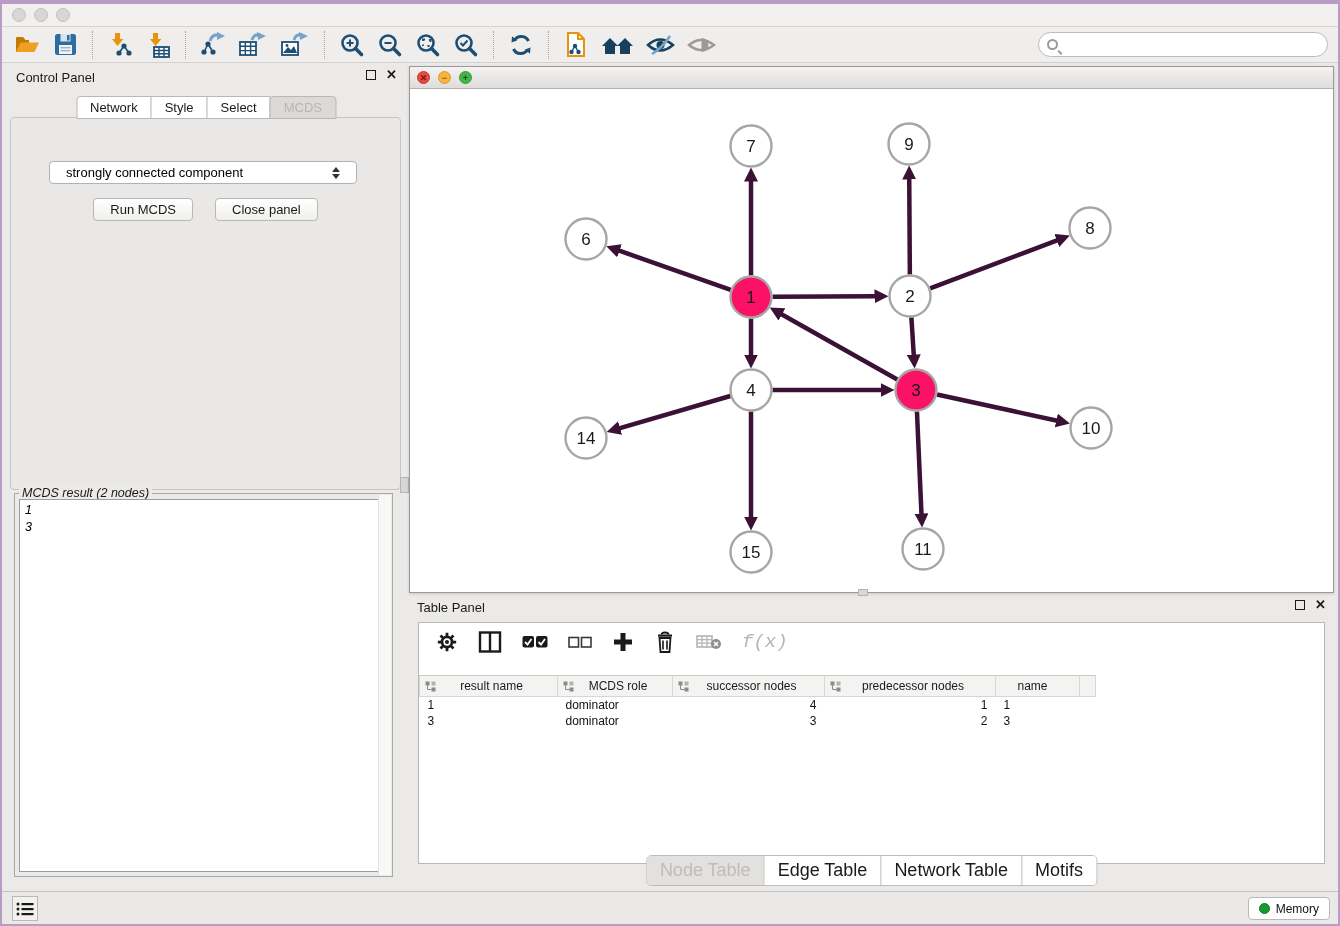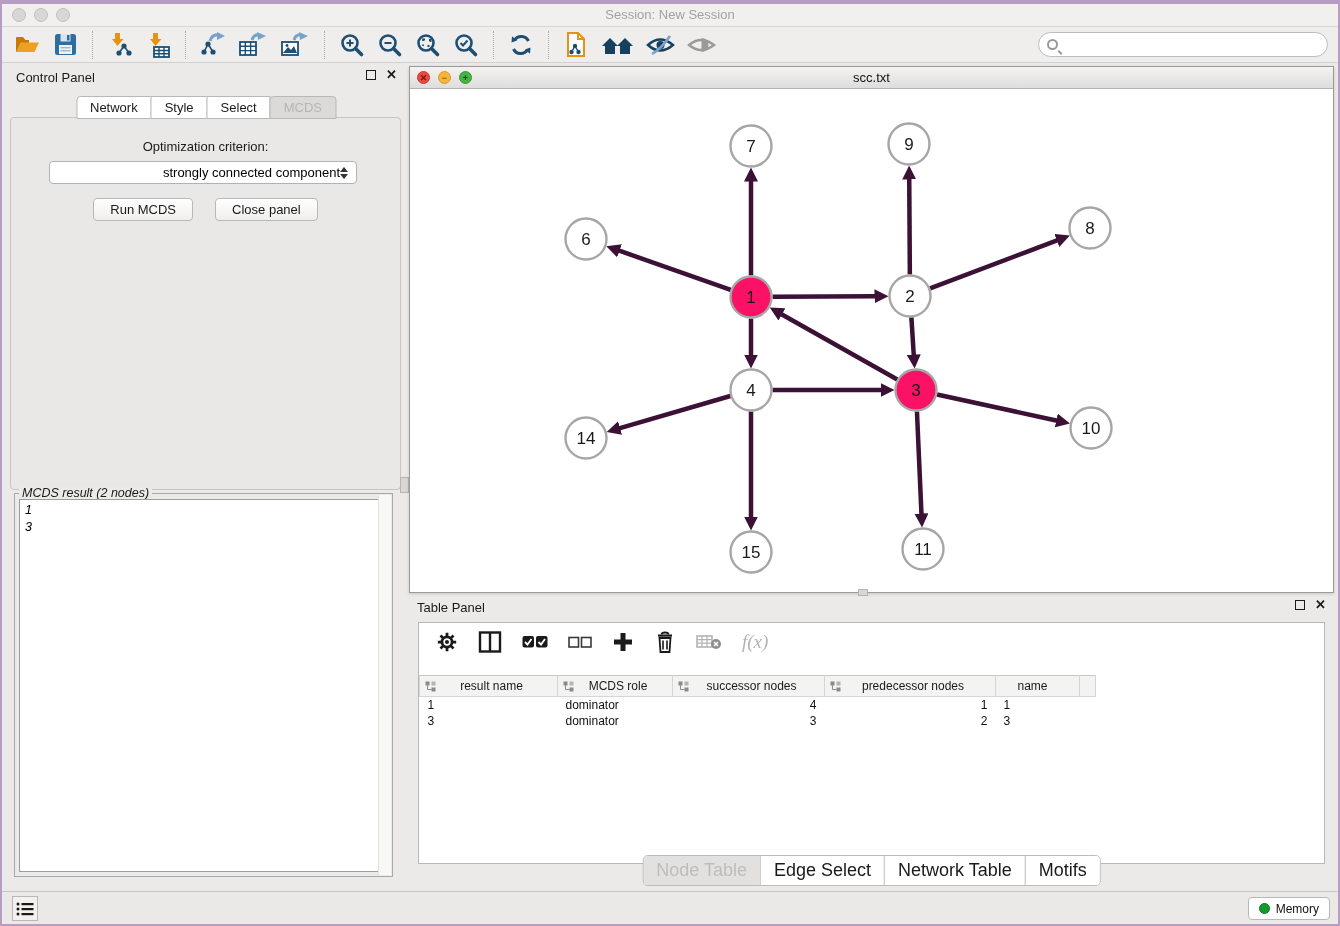--- a/index.html
+++ b/index.html
@@ -27,21 +27,21 @@
   .panel-head .ph-title { position:absolute; left:6px; top:5px; }
   .panel-btns { position:absolute; right:6px; top:5px; display:flex; gap:10px; align-items:center; }
   .float-box { width:10px; height:10px; border:1.5px solid #1a1a1a; background:transparent; }
   .close-x { font-size:13px; font-weight:bold; color:#1a1a1a; line-height:10px; }
   .cp-tabs { position:absolute; top:31px; left:50%; transform:translateX(-50%); display:flex; z-index:3; }
   .cp-tab { background:#fff; border:1px solid #b9b8b6; padding:3px 13px; font-size:13px; margin-left:-1px; color:#1a1a1a; white-space:nowrap; }
   .cp-tab:first-child { border-radius:4px 0 0 0; }
   .cp-tab.active { background:#dbdad8; color:#b7b6b4; border-radius:4px 4px 0 0; }
   .cp-box { position:absolute; left:2px; right:4px; top:52px; height:373px; background:#e9e8e6; border:1px solid #c6c5c3; border-radius:4px; }
   .opt-label { position:absolute; left:0; right:0; top:21px; text-align:center; font-size:13px; color:#1a1a1a; }
-  .dropdown { position:absolute; left:38px; right:43px; top:43px; height:23px; background:#fff; border:1px solid #b3b2b0; border-radius:4px; font-size:13px; display:flex; align-items:center; padding:0 8px;text-align:right; }
+  .dropdown { position:absolute; left:38px; right:43px; top:43px; height:23px; background:#fff; border:1px solid #b3b2b0; border-radius:4px; font-size:13px; display:flex; align-items:center; padding:0 16px; }
   .dropdown .dd-val { flex:1; }
   .dd-arrows { display:flex; flex-direction:column; gap:2px; align-items:center; }
   .dd-arrows i { display:block; width:0; height:0; border-left:4px solid transparent; border-right:4px solid transparent; }
   .dd-up { border-bottom:5px solid #333; }
   .dd-down { border-top:5px solid #333; }
   .cp-buttons { position:absolute; left:0; right:0; top:80px; display:flex; justify-content:center; gap:22px; }
   .btn { background:linear-gradient(#ffffff,#f0efed); border:1px solid #b9b8b6; border-radius:4px; font-size:13px; padding:3px 16px; color:#1a1a1a; cursor:pointer; }
   .result-group { position:absolute; left:6px; right:12px; top:428px; height:384px; border:1px solid #a9a8a6;font-style:italic; }
   .result-legend { position:absolute; top:-8px; left:4px; background:#ebeae8; padding:0 3px; font-size:12.5px; color:#1a1a1a; }
   .result-text { position:absolute; inset:5px 4px 4px 4px; background:#fff; border:1px solid #9e9d9b; font-size:12.5px; line-height:17px; padding:2px 5px; overflow:hidden; }
@@ -61,21 +61,21 @@
   .light.red { background:#e94b42; border:1px solid #c33a32; color:#7c120c; }
   .light.yellow { background:#f6b43c; border:1px solid #d99a28; color:#8a5d00; }
   .light.green { background:#47b246; border:1px solid #379a38; color:#14541a; }
   .net-canvas { position:absolute; left:0; right:0; top:22px; bottom:0; background:#fff; overflow:hidden; }
 
   
   .table-panel { position:absolute; left:407px; top:591px; width:925px; height:293px; }
   .tp-box { position:absolute; left:9px; right:9px; top:27px; height:242px; background:#fff; border:1px solid #b9b8b6; }
   .tp-toolbar { position:absolute; left:0; right:0; top:0; height:38px; display:flex; align-items:center; padding-left:12px; gap:10px; }
   .tp-btn { background:none; border:none; display:flex; align-items:center; cursor:pointer; padding:2px 5px; }
-  .fx { font-family:Liberation Serif, serif; font-style:italic; font-size:19px; color:#b5b4b2; }
+  .fx { font-family:Liberation Mono, monospace; font-style:italic; font-size:19px; color:#b5b4b2; }
   .ntable { position:absolute; left:0; right:0; top:52px; border-collapse:collapse; table-layout:fixed; font-size:12px; }
   .ntable th { background:#f3f3f1; border:1px solid #d7d6d4; border-top:1px solid #c9c8c6; font-weight:normal; height:21px; color:#1a1a1a; position:relative; }
   .ntable th .th-inner { display:flex; align-items:center; }
   .ntable th .th-label { flex:1; text-align:center; padding-right:10px; }
   .ntable th svg { margin-left:5px; flex:0 0 auto; }
   .ntable td { height:16px; padding:0 8px; color:#111; white-space:nowrap; overflow:hidden; }
   .ntable td.num { text-align:right; }
   .tp-tabs { position:absolute; bottom:2px; left:50%; transform:translateX(-50%); display:flex; border-radius:5px; overflow:hidden; border:1px solid #bdbcba; background:#fff; }
   .tp-tab { padding:4px 13px; font-size:18px; color:#1a1a1a; border-left:1px solid #bdbcba; background:#fff; white-space:nowrap; }
   .tp-tab:first-child { border-left:none; }
@@ -91,21 +91,20 @@
 <body>
 
 <div class="app">
 
   <div class="titlebar">
     <div class="traffic">
       <span class="dot"></span>
       <span class="dot"></span>
       <span class="dot"></span>
     </div>
-    <div class="app-title">Session: New Session</div>
   </div>
 
   <div class="toolbar">
     <button class="tbtn">
       <svg width="27" height="25" viewBox="0 0 27 25">
           <path d="M2 20 L2 6 Q2 5 3 5 L9 5 L11.5 8 L15 8 L15 20 Z" fill="#c27a09"></path>
           <path d="M2 20 L6.5 10.5 L25 10.5 L20.5 20 Z" fill="#efa023"></path>
         </svg>
     </button>
     <button class="tbtn">
@@ -246,21 +245,20 @@
         <span class="close-x">✕</span>
       </span>
     </div>
     <div class="cp-tabs">
         <span class="cp-tab">Network</span>
         <span class="cp-tab">Style</span>
         <span class="cp-tab">Select</span>
         <span class="cp-tab active">MCDS</span>
       </div>
     <div class="cp-box">
-      <div class="opt-label">Optimization criterion:</div>
       <div class="dropdown">
         <span class="dd-val">strongly connected component</span>
         <span class="dd-arrows">
             <i class="dd-up"></i>
             <i class="dd-down"></i>
           </span>
       </div>
       <div class="cp-buttons">
         <button class="btn">Run MCDS</button>
         <button class="btn">Close panel</button>
@@ -280,21 +278,20 @@
       <span class="v-handle"></span>
     </div>
 
   <div class="net-window">
     <div class="net-titlebar">
       <div class="net-lights">
         <span class="light red">✕</span>
         <span class="light yellow">−</span>
         <span class="light green">+</span>
       </div>
-      <div class="net-title">scc.txt</div>
     </div>
     <div class="net-canvas">
       <svg width="923" height="504">
         <defs>
           <marker id="arrowhead" markerUnits="userSpaceOnUse" markerWidth="16" markerHeight="16" refX="1" refY="7" orient="auto">
             <path d="M0 0 L14 7 L0 14 Z" fill="#3b1135"></path>
           </marker>
         </defs>
         <g>
             <line x1="341" y1="186.5" x2="341" y2="91.5" stroke="#3b1135" stroke-width="4.5" marker-end="url(#arrowhead)"></line>
@@ -508,21 +505,21 @@
               <td class="num">3</td>
               <td class="num">2</td>
               <td>3</td>
               <td></td>
             </tr>
           </tbody>
       </table>
     </div>
     <div class="tp-tabs">
         <span class="tp-tab active">Node Table</span>
-        <span class="tp-tab">Edge Select</span>
+        <span class="tp-tab">Edge Table</span>
         <span class="tp-tab">Network Table</span>
         <span class="tp-tab">Motifs</span>
       </div>
   </div>
 
   <div class="statusbar">
     <button class="list-btn">
       <svg width="18" height="16" viewBox="0 0 18 16">
           <circle cx="2" cy="3" r="1.5" fill="#1a1a1a"></circle>
           <circle cx="2" cy="8" r="1.5" fill="#1a1a1a"></circle>

